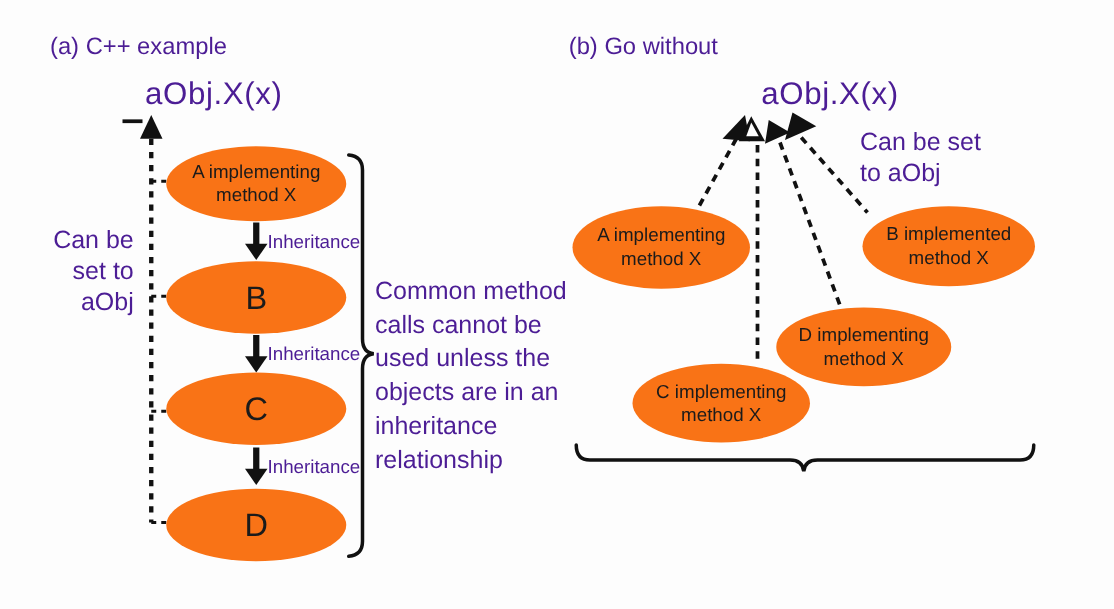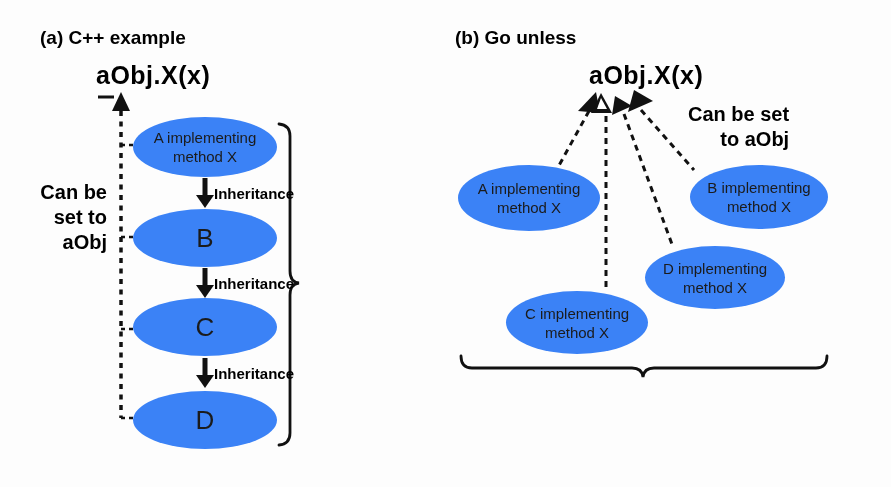--- a/index.html
+++ b/index.html
@@ -13,31 +13,30 @@
     background:#fdfdfd;
     overflow:hidden;
     color:#1b1b1b;
   }
   .stage svg.overlay{
     position:absolute;left:0;top:0;z-index:1;
   }
   .txt{
     position:absolute;z-index:2;
     white-space:pre-line;
-    color:#000000;
-    font-weight:bold;
+    color:#4c1d95;
   }
   .panel-title{font-size:19px;}
-  .call{font-size:25px;letter-spacing:0.5px;}
-  .side-note{font-size:20px;line-height:25px;text-align:right;}
+  .call{font-size:25px;letter-spacing:0.5px;margin-left:20px;}
+  .side-note{font-size:20px;line-height:25px;}
   .note{font-size:20px;line-height:27px;}
   .edge-label{font-size:15px;z-index:3;}
   .ellipse{
     position:absolute;z-index:2;
-    background:#3b82f6;
+    background:#f97316;
     border-radius:50%;
     display:flex;align-items:center;justify-content:center;
     text-align:center;
     white-space:pre-line;
     font-size:15px;line-height:19px;
   }
   .ellipse.letter{font-size:26px;line-height:26px;}
 </style>
 </head>
 <body>
@@ -108,34 +107,40 @@
   <div class="ellipse letter" style="left:133px;top:209px;width:144px;height:58px;">B</div>
 
   <div class="txt edge-label" style="left:214px;top:275px;">Inheritance</div>
 
   <div class="ellipse letter" style="left:133px;top:298px;width:144px;height:58px;">C</div>
 
   <div class="txt edge-label" style="left:214px;top:365px;">Inheritance</div>
 
   <div class="ellipse letter" style="left:133px;top:391px;width:144px;height:58px;">D</div>
 
+  <div class="txt note" style="left:300px;top:220px;">Common method
+calls cannot be
+used unless the
+objects are in an
+inheritance
+relationship</div>
 
-  <div class="txt panel-title" style="left:455px;top:27px;">(b) Go unless</div>
+  <div class="txt panel-title" style="left:455px;top:27px;">(b) Go without</div>
 
   <div class="txt call" style="left:589px;top:61px;">aObj.X(x)</div>
 
   <div class="txt side-note" style="left:688px;top:102px;">Can be set
 to aObj</div>
 
   <div class="ellipse" style="left:458px;top:165px;width:142px;height:66px;">A implementing
 method X</div>
 
-  <div class="ellipse" style="left:690px;top:165px;width:138px;height:64px;">B implementing
+  <div class="ellipse" style="left:690px;top:165px;width:138px;height:64px;">B implemented
 method X</div>
 
-  <div class="ellipse" style="left:645px;top:246px;width:140px;height:63px;">D implementing
+  <div class="ellipse" style="left:621px;top:246px;width:140px;height:63px;">D implementing
 method X</div>
 
   <div class="ellipse" style="left:506px;top:291px;width:142px;height:63px;text-align:center;">C implementing
 method X</div>
 
 
 </div>
 
 </body></html>

